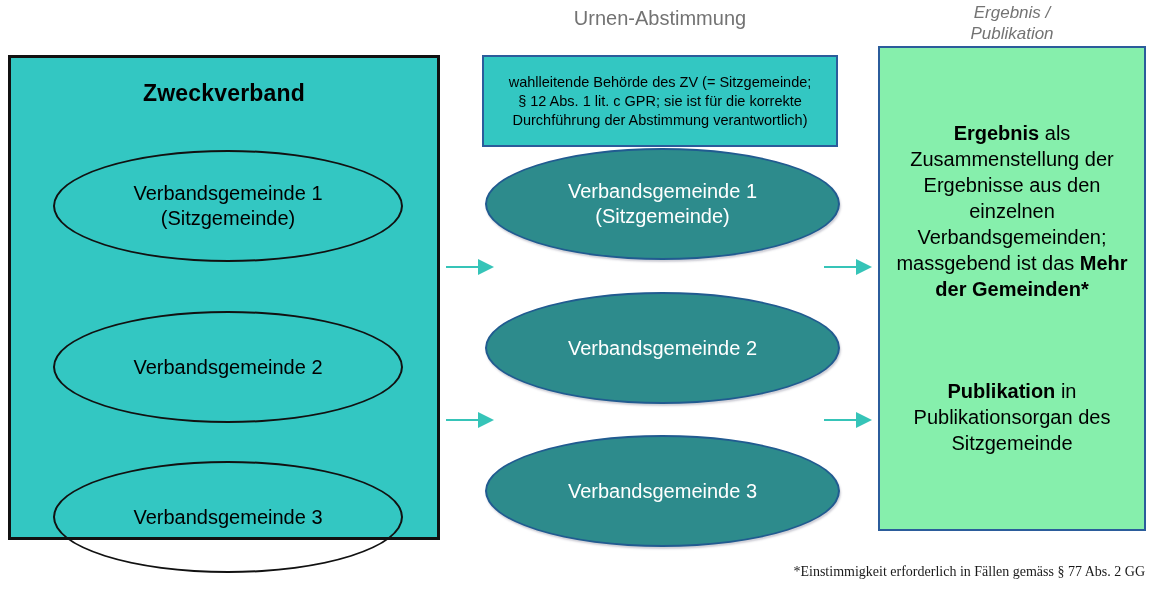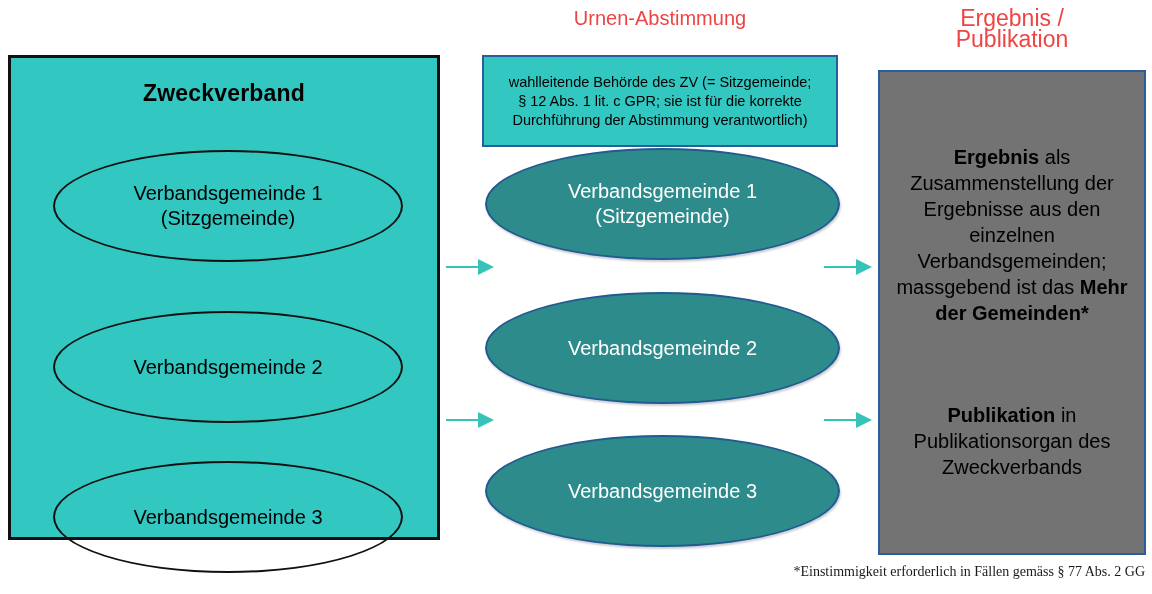--- a/index.html
+++ b/index.html
@@ -22,34 +22,35 @@
     width: 1152px;
     height: 594px;
   }
 
   
   .col-heading {
     position: absolute;
     text-align: center;
     font-size: 20px;
     line-height: 24px;
-    color: #ef4444;
+    color: #737373;
     white-space: pre-line;
   }
   #heading-mid {
     left: 482px;
     top: 6px;
     width: 356px;
   }
   #heading-right {
     left: 878px;
-    top: 8px;
+    top: 2px;
     width: 268px;
-    font-size: 23px;
+    font-size: 17px;
     line-height: 21px;
+    font-style: italic;
   }
 
   
   #zweckverband-box {
     position: absolute;
     left: 8px;
     top: 55px;
     width: 432px;
     height: 485px;
     background: #33C7C2;
@@ -133,24 +134,24 @@
     box-shadow: 1px 2px 2px rgba(60,60,90,0.25);
   }
   #mid-ellipse-1 { top: 148px; }
   #mid-ellipse-2 { top: 292px; }
   #mid-ellipse-3 { top: 435px; }
 
   
   #result-box {
     position: absolute;
     left: 878px;
-    top: 70px;
+    top: 46px;
     width: 268px;
     height: 485px;
-    background: #737373;
+    background: #86efac;
     border: 2px solid #2B5C9B;
     box-sizing: border-box;
     padding: 0 10px;
   }
   #result-paragraph-1 {
     position: absolute;
     left: 10px;
     top: 72px;
     width: 244px;
     text-align: center;
@@ -225,21 +226,21 @@
   <div class="ellipse-filled" id="mid-ellipse-2">Verbandsgemeinde 2</div>
 
   <div class="ellipse-filled" id="mid-ellipse-3">Verbandsgemeinde 3</div>
 
   <div id="result-box">
     <div id="result-paragraph-1">
       <span class="strong">Ergebnis</span><span> als Zusammenstellung der Ergebnisse aus den einzelnen Verbandsgemeinden; massgebend ist das </span><span class="strong">Mehr der Gemeinden*</span>
     </div>
 
     <div id="result-paragraph-2">
-      <span class="strong">Publikation</span><span> in Publikationsorgan des Zweckverbands</span>
+      <span class="strong">Publikation</span><span> in Publikationsorgan des Sitzgemeinde</span>
     </div>
   </div>
 
   <svg class="arrow" id="arrow-left-1" viewBox="0 0 52 28">
     <path d="M2 13 H34 V6 L50 14 L34 22 V15 H2 Z" fill="#36C4B8"></path>
   </svg>
 
   <svg class="arrow" id="arrow-left-2" viewBox="0 0 52 28">
     <path d="M2 13 H34 V6 L50 14 L34 22 V15 H2 Z" fill="#36C4B8"></path>
   </svg>

